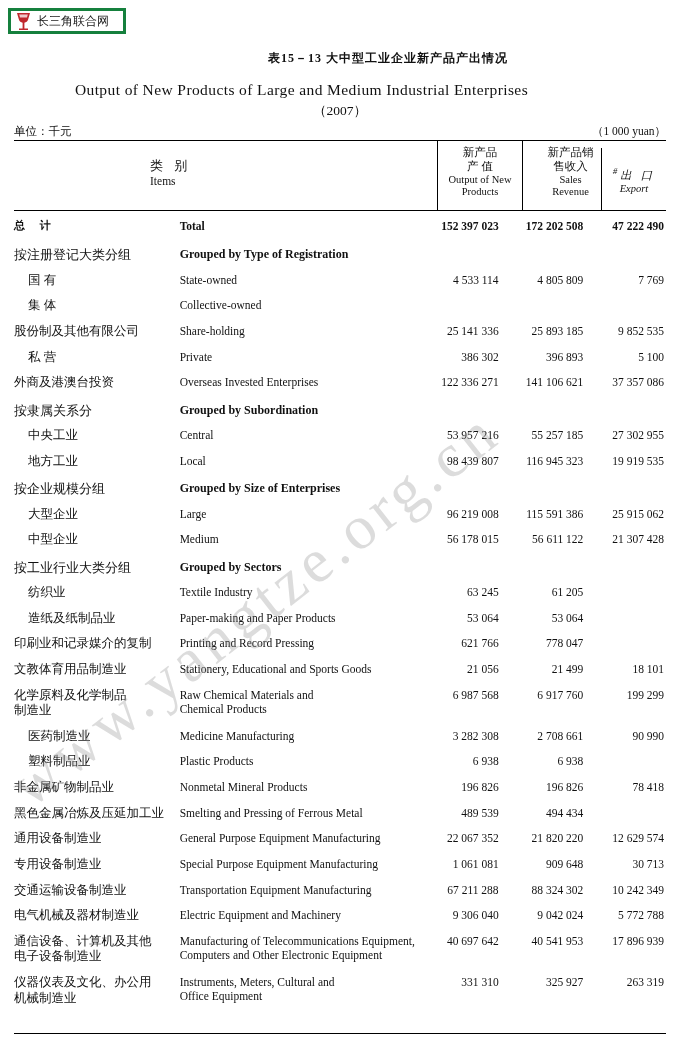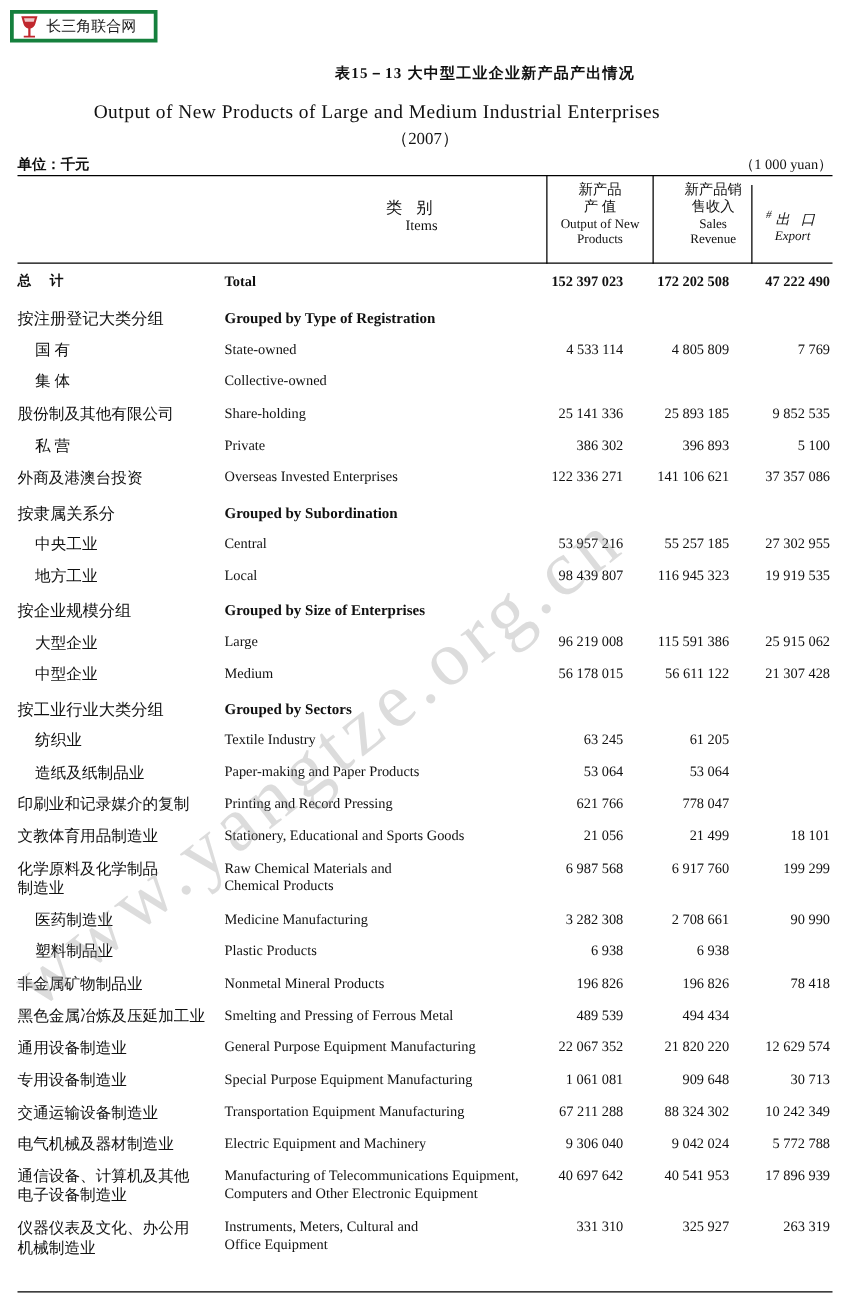--- a/index.html
+++ b/index.html
@@ -97,21 +97,20 @@
     text-align: center;
     font-size: 13.5px;
   }
 
   
   #unit-left {
     position: absolute;
     top: 124px;
     left: 14px;
     font-size: 11.5px;
-    font-weight: bold;
   }
   #unit-right {
     position: absolute;
     top: 124px;
     right: 14px;
     font-size: 11.5px;
   }
 
   
   .hrule {
@@ -132,21 +131,21 @@
   #vr1 { left: 437px; top: 140px; height: 71px; }
   #vr2 { left: 522px; top: 140px; height: 71px; }
   #vr3 { left: 601px; top: 148px; height: 63px; }
 
   
   #hdr-items {
     position: absolute;
     top: 158px;
     left: 150px;
     width: 200px;
-    text-align: right;
+    text-align: left;
     line-height: 1.25;
   }
   #hdr-items .cn { font-size: 13px; letter-spacing: 4px; }
   #hdr-items .en { font-size: 11.5px; }
 
   .hdr-col {
     position: absolute;
     text-align: center;
     line-height: 1.2;
   }

